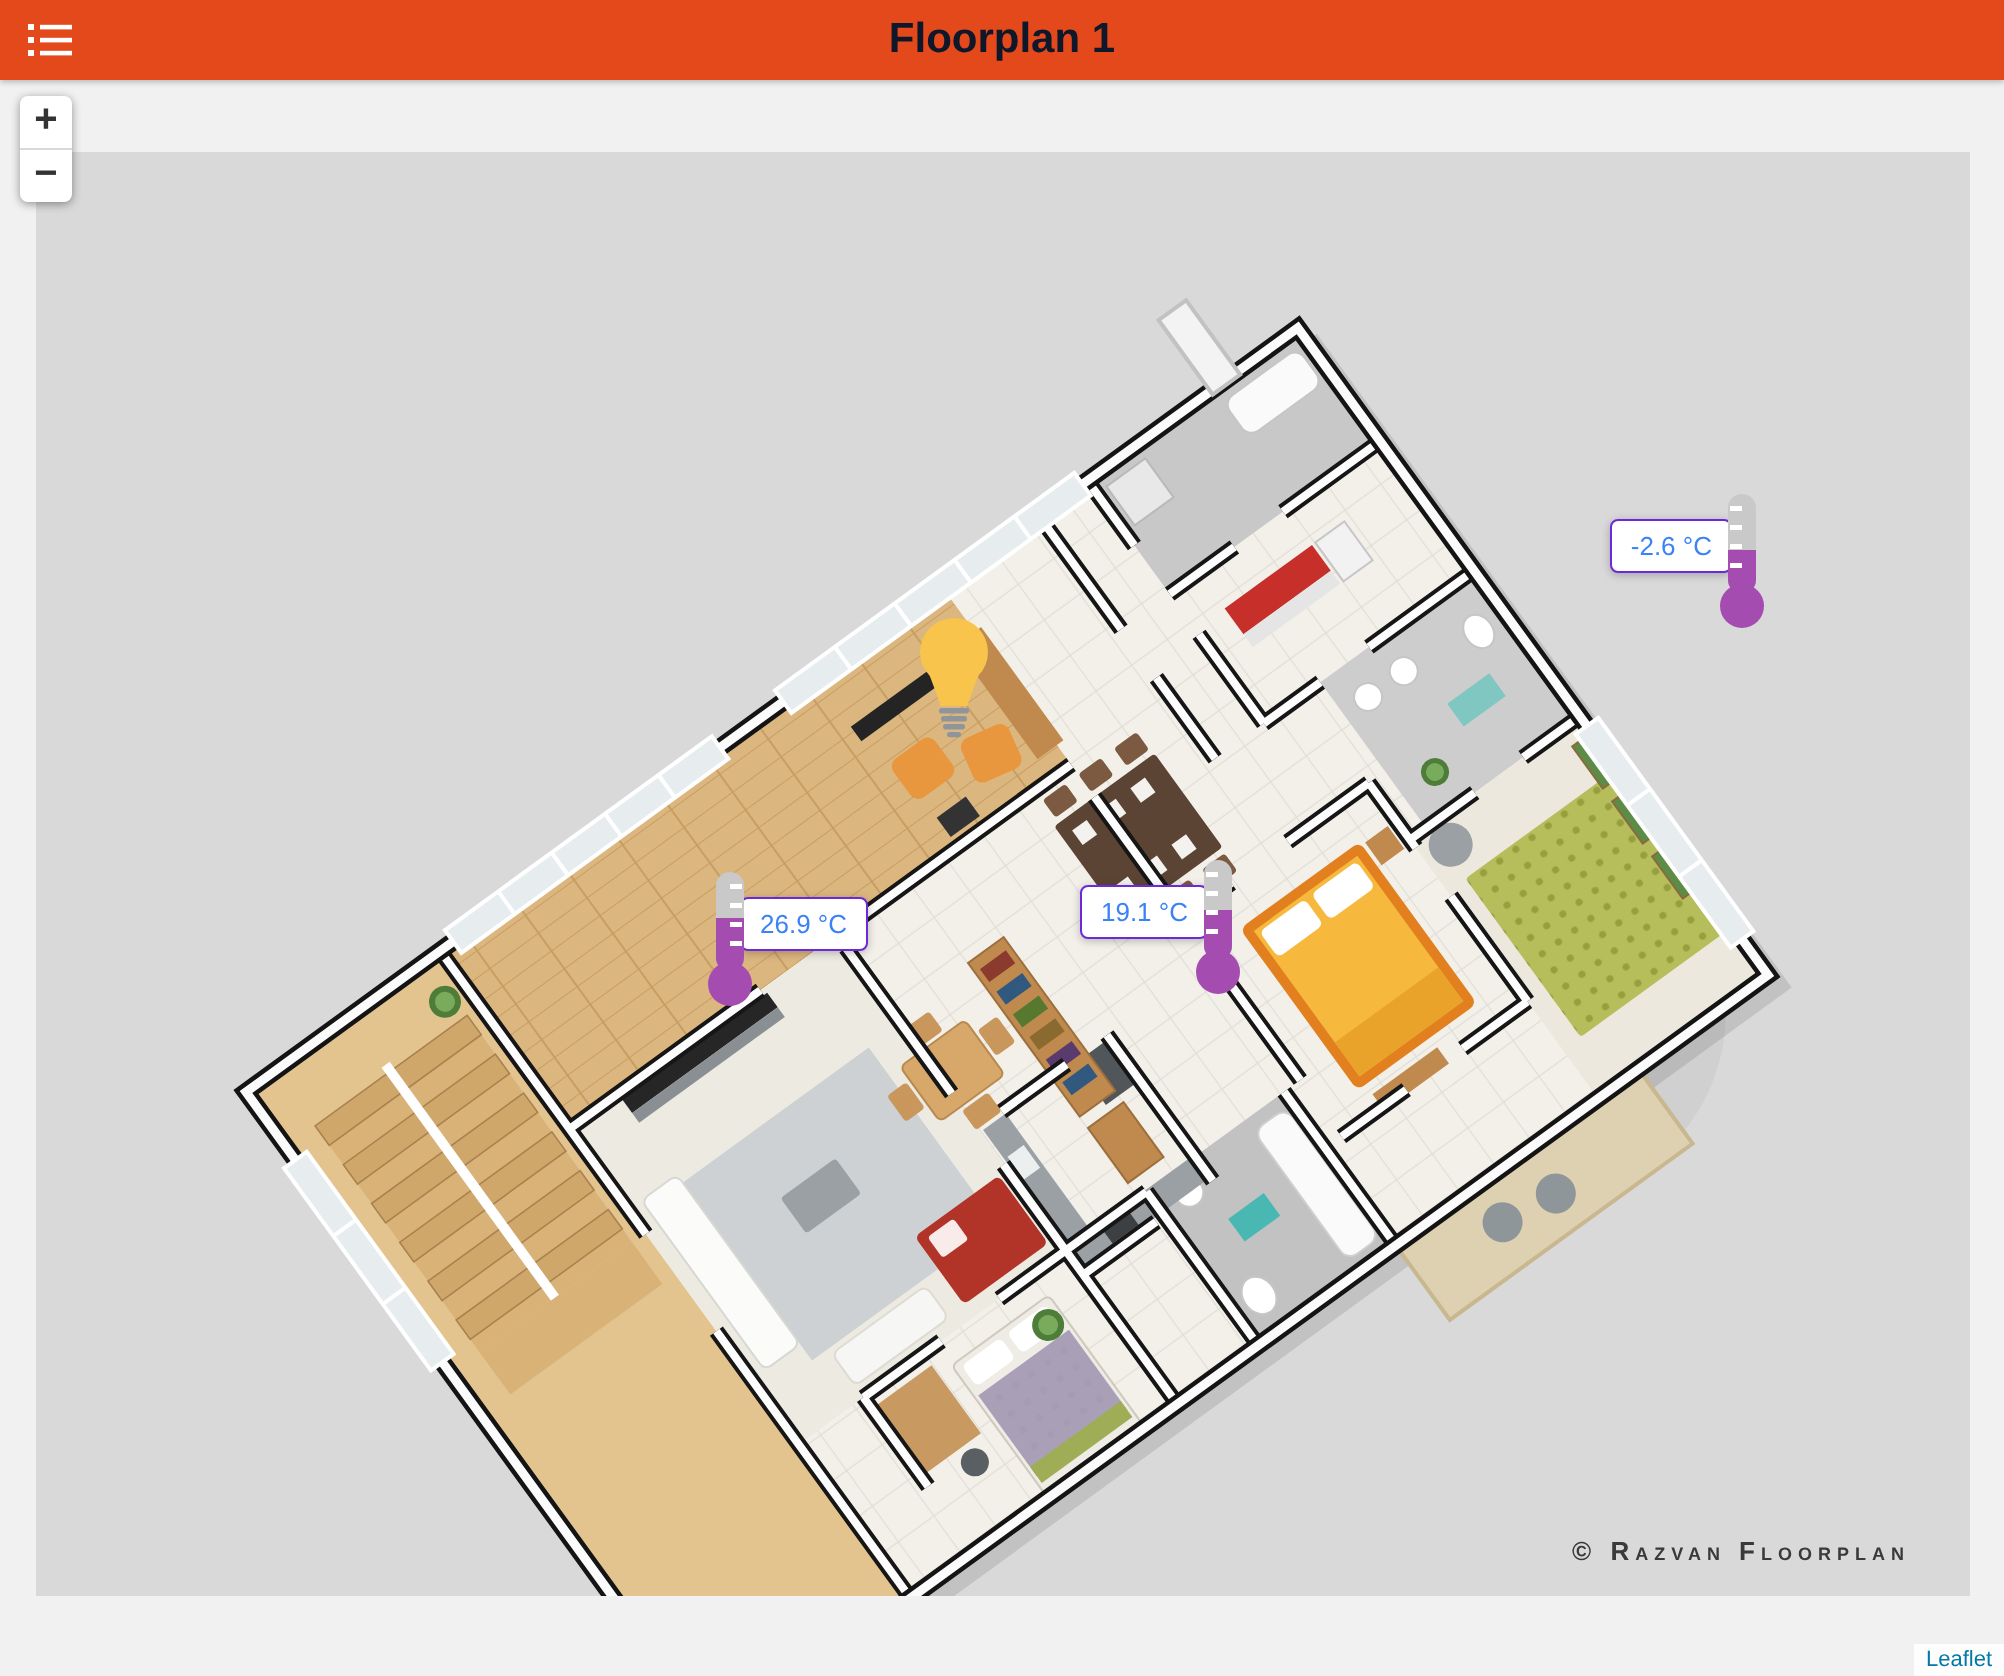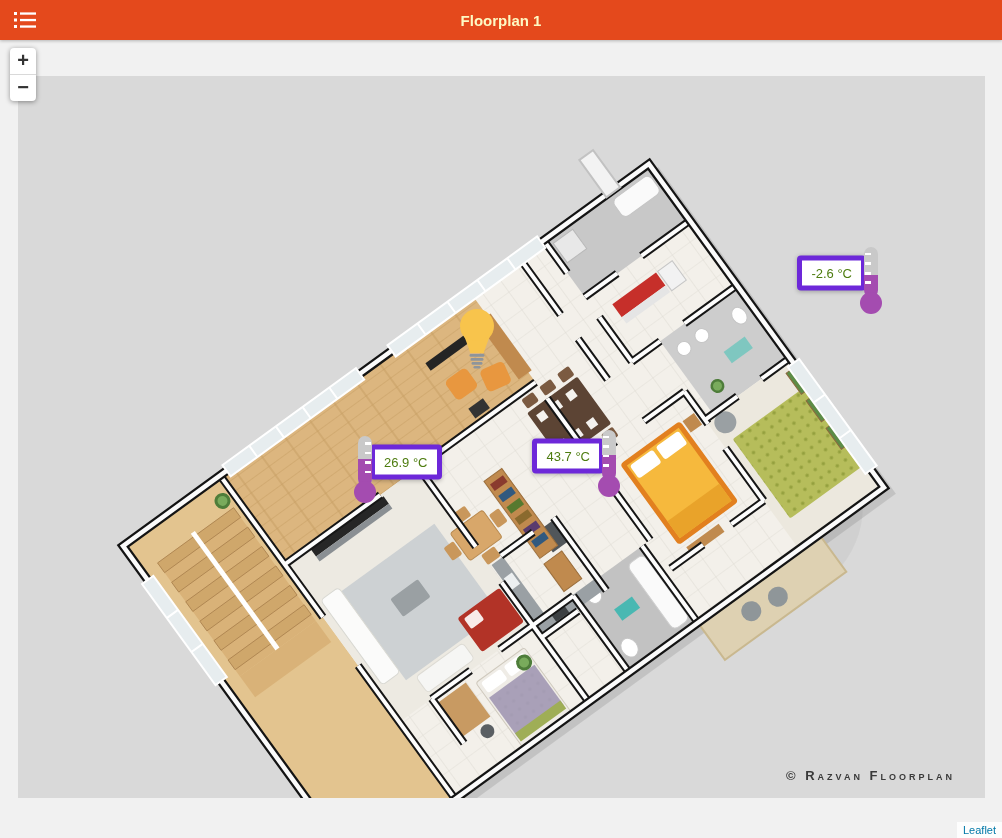--- a/index.html
+++ b/index.html
@@ -6,21 +6,21 @@
   body{
     width:1002px;height:838px;overflow:hidden;position:relative;
     background:#f1f1f1;font-family:"Liberation Sans",sans-serif;
   }
   
   .app-header{
     position:absolute;left:0;top:0;width:100%;height:40px;background:#e4491c;
     display:flex;align-items:center;justify-content:center;z-index:50;
     box-shadow:0 1px 3px rgba(0,0,0,.25);
   }
-  .app-title{color:#fef9c3;font-size:15px;font-weight:bold;}
+  .app-title{color:#0f172a;font-size:21px;font-weight:bold;}
   .menu-btn{position:absolute;left:13px;top:9px;width:24px;height:22px;cursor:pointer;background:none;border:none;padding:0;}
   
   .map{position:absolute;left:0;top:40px;width:1002px;height:798px;background:#f1f1f1;}
   .plan-wrap{
     position:absolute;left:18px;top:36px;width:967px;height:722px;
     background:#d9d9d9;overflow:hidden;
   }
   .plan-wrap svg.plan{position:absolute;left:0;top:0;}
   .watermark{
     position:absolute;right:30px;bottom:15px;
@@ -48,22 +48,22 @@
   .thermo-body{position:absolute;left:0;top:0;width:14px;height:66px;z-index:2;}
   .tube{position:absolute;left:0;top:0;width:14px;height:50px;border-radius:7px;background:#c9c9c9;overflow:hidden;}
   .tfill{position:absolute;left:0;bottom:0;width:100%;background:#a44cb0;}
   .ticks{position:absolute;top:6px;width:6px;height:34px;
     background:repeating-linear-gradient(to bottom,#fff 0 2.5px,transparent 2.5px 9.5px);}
   .label-right .ticks{right:1px;}
   .label-left  .ticks{left:1px;}
   .t-bulb{position:absolute;left:-4px;top:45px;width:22px;height:22px;border-radius:50%;background:#a44cb0;}
   .t-label{
     position:absolute;top:26px;transform:translateY(-50%);z-index:1;
-    background:#fff;border:5px solid #6d28d9;border-radius:4px;
-    padding:5px 9px;font-size:13px;color:#4d7c0f;white-space:nowrap;
+    background:#fff;border:1px solid #6d28d9;border-radius:4px;
+    padding:5px 9px;font-size:13px;color:#3b82f6;white-space:nowrap;
     box-shadow:0 1px 4px rgba(0,0,0,.25);
   }
   .label-left  .t-label{right:calc(100% - 2px);}
   .label-right .t-label{left:calc(100% - 2px);}
   #thermo-outdoor{left:846px;top:171px;}
   #thermo-dining{left:340px;top:360px;}
   #thermo-bedroom{left:584px;top:354px;}
   
   .light-marker{position:absolute;left:440px;top:232px;width:38px;height:62px;z-index:30;cursor:pointer;}
 </style>
@@ -333,21 +333,21 @@
     </div>
 
     <div class="thermo label-left" id="thermo-bedroom">
       <div class="thermo-body">
         <div class="tube">
           <div class="tfill" style="height:50%"></div>
         </div>
         <div class="ticks"></div>
         <div class="t-bulb"></div>
       </div>
-      <div class="t-label">43.7 °C</div>
+      <div class="t-label">19.1 °C</div>
     </div>
 
     <div class="light-marker">
       <svg width="38" height="62" viewBox="0 0 38 62">
         <circle cx="19" cy="18" r="17" fill="#f8c44c"></circle>
         <path d="M5,25 Q10,38 12,44 L26,44 Q28,38 33,25 Q26,33 19,33 Q12,33 5,25 Z" fill="#f8c44c"></path>
         <rect x="12" y="36" width="14" height="9" fill="#f8c44c"></rect>
         <g fill="#8e959b">
           <rect x="11.5" y="46" width="15" height="2.8" rx="1.4"></rect>
           <rect x="12.5" y="50" width="13" height="2.8" rx="1.4"></rect>

